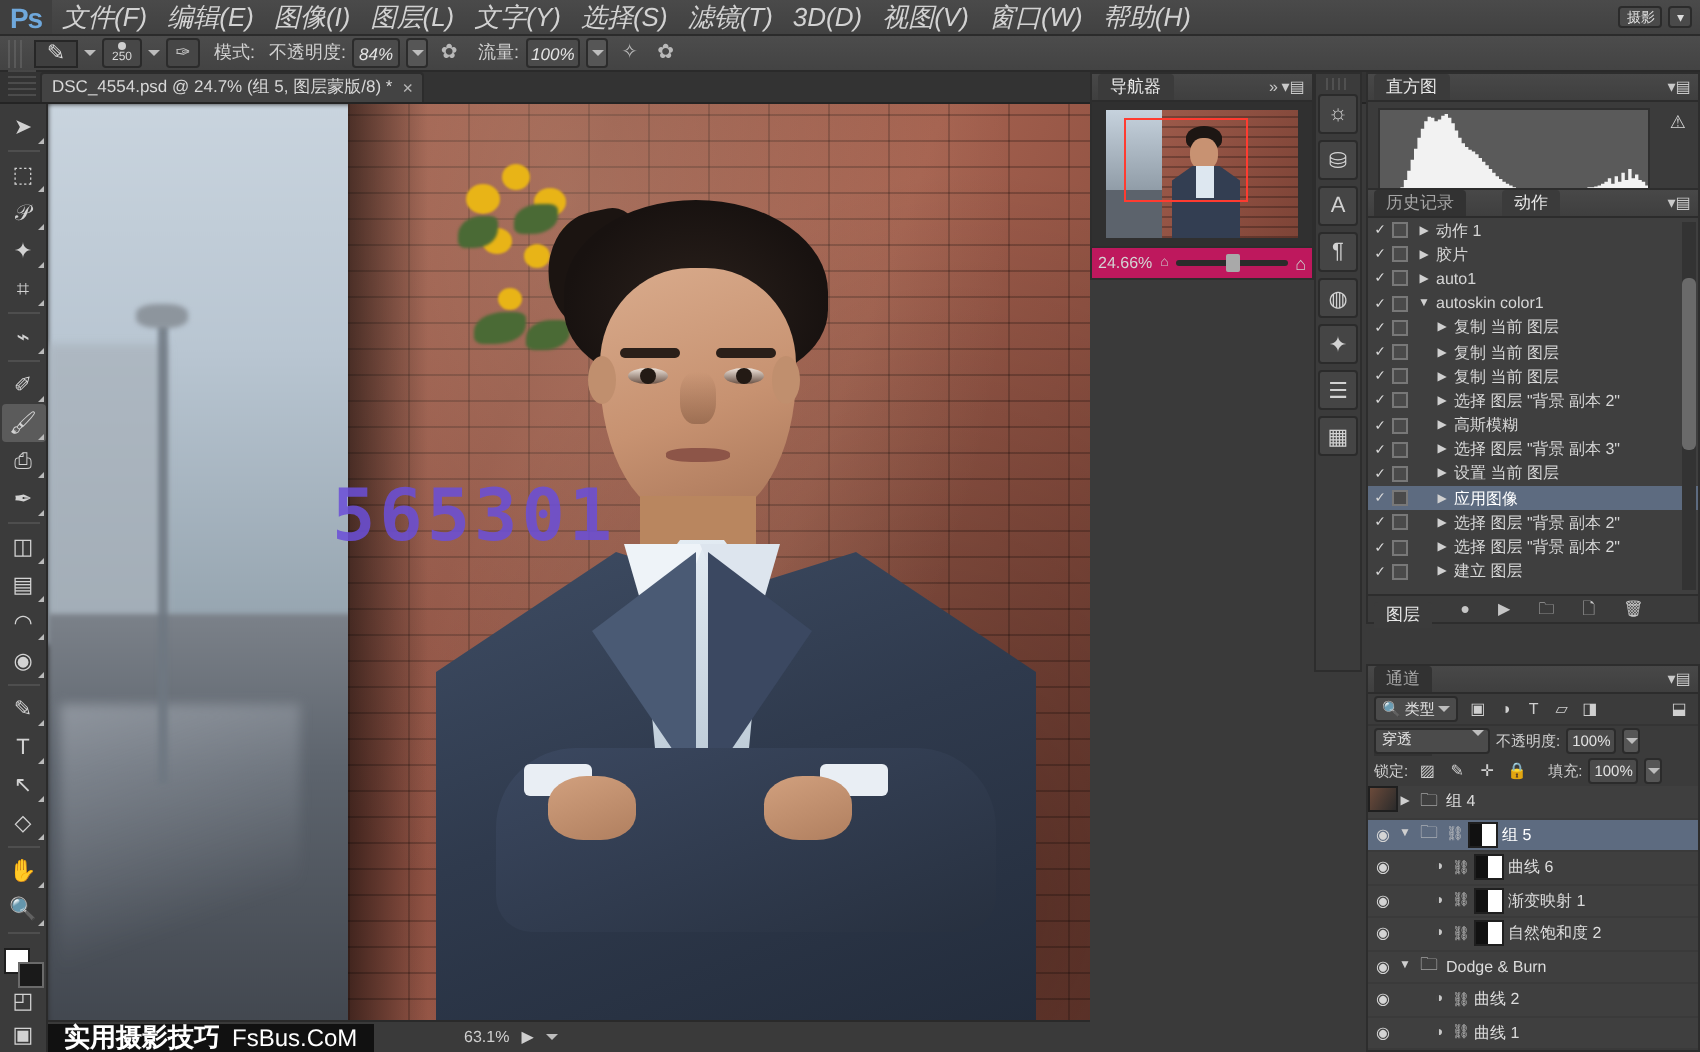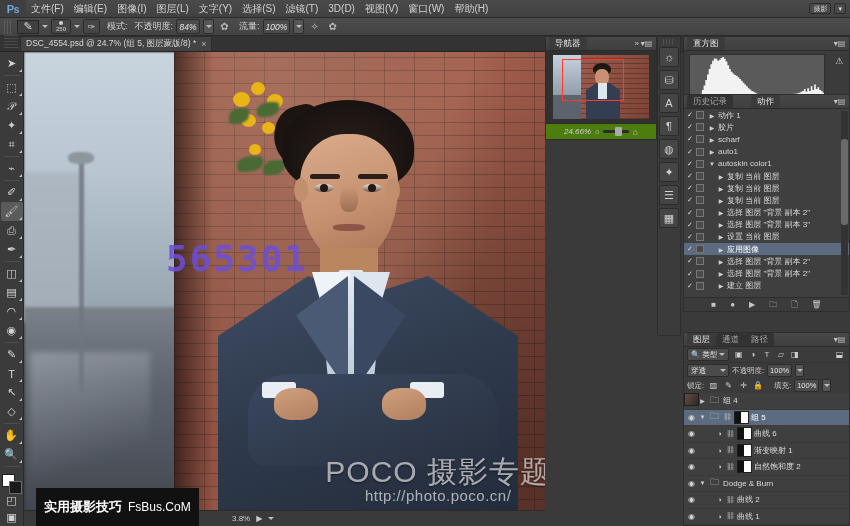--- a/index.html
+++ b/index.html
@@ -14,26 +14,26 @@
 
   
   .menubar{
     position:absolute; left:0; top:0; width:850px; height:18px;
     background:linear-gradient(#4a4a4a,#414141);
     border-bottom:1px solid #2b2b2b;
     display:flex; align-items:center;
   }
   .ps-logo{
     width:26px; height:17px; display:flex; align-items:center; justify-content:center;
-    color:#6fa8dc; font-weight:bold; font-size:11px; letter-spacing:-0.5px;
+    color:#6fa8dc; font-weight:bold; font-size:14px; letter-spacing:-0.5px;
     background:#3f3f3f;
   }
   .menu-item{
-    padding:0 5px; height:18px; line-height:18px; font-size:10px; color:#d2d2d2;
-    white-space:nowrap; cursor:default;
+    padding:0 5px; height:18px; line-height:18px; font-size:13px; color:#d2d2d2;
+    white-space:nowrap; cursor:default;font-style:italic;
   }
 
   
   .optionsbar{
     position:absolute; left:0; top:18px; width:850px; height:18px;
     background:linear-gradient(#4c4c4c,#434343);
     border-bottom:1px solid #2a2a2a;
     display:flex; align-items:center; padding-left:4px; gap:3px;
   }
   .opt-grip{ width:8px; height:14px; background:
@@ -177,21 +177,21 @@
     background:linear-gradient(160deg,#d1a07e,#b07f5f);}
   .hand.l{left:70px;} .hand.r{left:178px;}
   .cuff{position:absolute;top:282px;width:34px;height:16px;background:#e9eef4;border-radius:3px;}
   .cuff.l{left:58px;} .cuff.r{left:206px;}
   .overlay-num{
     position:absolute; left:142px; top:186px; font-size:36px; font-weight:bold;
     color:#6b4fd8; letter-spacing:2px; opacity:.86;
     font-family:"DejaVu Sans Mono","Liberation Mono",monospace;
   }
   .wm-fsbus{
-    position:absolute; left:12px; bottom:0; height:38px; background:#111111;
+    position:absolute; left:0; bottom:0; height:14px; background:#111111;
     display:flex; align-items:center; gap:6px; padding:0 8px; z-index:30;
   }
   .wm-fsbus .cn{ color:#fff; font-weight:bold; font-size:13px;}
   .wm-fsbus .en{ color:#fff; font-size:12px;}
   .wm-poco{
     position:absolute; right:-6px; bottom:22px; text-align:center; z-index:30;
     color:rgba(255,255,255,.62); pointer-events:none;
   }
   .wm-poco .big{ font-size:30px; letter-spacing:1px; line-height:30px;
     text-shadow:0 1px 2px rgba(0,0,0,.5);}
@@ -228,22 +228,22 @@
     background:repeating-linear-gradient(0deg,rgba(0,0,0,.25) 0 1px,transparent 1px 5px),
     linear-gradient(110deg,#9c5a4a,#7e4437);}
   .nav-person{position:absolute;left:33px;top:8px;width:34px;height:56px;}
   .nav-hair{position:absolute;left:7px;top:0;width:18px;height:12px;background:#1d1613;border-radius:50% 50% 40% 40%;}
   .nav-face{position:absolute;left:9px;top:6px;width:14px;height:16px;background:#c89272;border-radius:45%;}
   .nav-suit{position:absolute;left:0px;top:20px;width:34px;height:36px;background:#333e52;
     clip-path:polygon(30% 0,70% 0,100% 20%,100% 100%,0 100%,0 20%);}
   .nav-shirt{position:absolute;left:12px;top:20px;width:9px;height:16px;background:#dde7f0;}
   .nav-rect{ position:absolute; left:16px; top:8px; width:62px; height:42px;
     border:1.5px solid #ff3b30; }
-  .nav-foot{ height:16px; background:#4d7c0f; display:flex;align-items:center;gap:4px;padding:0 18px;
-    border-top:1px solid #2d2d2d;font-style:italic;}
+  .nav-foot{ height:16px; background:#be185d; display:flex;align-items:center;gap:4px;padding:0 3px;
+    border-top:1px solid #2d2d2d;}
   .zoomval{ font-size:8px;color:#d4d4d4; }
   .zoom-slider{ flex:1; height:3px; background:#2b2b2b; border-radius:2px; position:relative;}
   .zoom-knob{ position:absolute; left:45%; top:-3px; width:7px;height:9px;background:#a9a9a9;border-radius:1px;}
   .mtn{ color:#cccccc; font-size:9px; }
 
   
   .rail{
     position:absolute; left:112px; top:0; width:24px; background:#3b3b3b;
     border:1px solid #2d2d2d; display:flex; flex-direction:column; align-items:center; padding-top:2px;
   }
@@ -275,22 +275,22 @@
 
   
   .lay-panel{ position:absolute; left:138px; top:296px; width:167px; }
   .lay-filter{ height:16px; background:#3b3b3b; display:flex;align-items:center;gap:3px;padding:0 3px;
     border-bottom:1px solid #343434;}
   .pill{ height:13px; background:#4b4b4b;border:1px solid #2b2b2b;border-radius:2px;
     display:flex;align-items:center;gap:2px;padding:0 3px;font-size:7.5px;color:#e0e0e0;}
   .fico{ width:13px;height:13px;display:flex;align-items:center;justify-content:center;
     color:#cfcfcf;font-size:8px;}
   .lay-row2{ height:15px; background:#3b3b3b; display:flex;align-items:center;gap:3px;padding:0 3px;}
-  .lay-mode{ width:42px;height:13px;background:#4b4b4b;border:1px solid #2b2b2b;border-radius:2px;
-    display:flex;align-items:center;justify-content:space-between;padding:0 2px 0 3px;font-size:7.5px;color:#e2e2e2;}
+  .lay-mode{ width:58px;height:13px;background:#4b4b4b;border:1px solid #2b2b2b;border-radius:2px;
+    display:flex;align-items:flex-start;justify-content:space-between;padding:0 2px 0 3px;font-size:7.5px;color:#e2e2e2;}
   .lay-num{ height:13px;background:#4b4b4b;border:1px solid #2b2b2b;border-radius:2px;
     display:flex;align-items:center;justify-content:center;font-size:7.5px;color:#e2e2e2;padding:0 2px;min-width:22px;}
   .lay-lbl{ font-size:7.5px;color:#d0d0d0;white-space:nowrap;}
   .lay-list{ height:132px; background:#3f3f3f; overflow:hidden; position:relative;}
   .lrow{ height:16.5px; display:flex; align-items:center; gap:2px; font-size:8px; color:#dcdcdc;
     padding-left:2px; border-bottom:1px solid #3a3a3a; white-space:nowrap;}
   .lrow.sel{ background:#5d6b80; color:#ffffff;}
   .eye-ico{ width:11px;text-align:center;color:#d4d4d4;font-size:8px;}
   .twist{ width:7px;text-align:center;color:#cfcfcf;font-size:6px;}
   .folder-ico{ width:13px;text-align:center;color:#cacaca;font-size:9px;}
@@ -451,28 +451,24 @@
         <div class="arms"></div>
         <div class="cuff l"></div>
           <div class="cuff r"></div>
         <div class="hand l"></div>
           <div class="hand r"></div>
       </div>
     </div>
 
     <div class="overlay-num">565301</div>
 
-    <div class="wm-poco">
-      <div class="big">POCO 摄影专题</div>
-      <div class="url">http://photo.poco.cn/</div>
-    </div>
 
     <div class="status-bar">
       <span style="width:200px"></span>
-      <span>3.8%</span>
+      <span>63.1%</span>
       <span>▶</span>
       <span class="tiny-caret"></span>
     </div>
 
     <div class="wm-fsbus">
       <span class="cn">实用摄影技巧</span>
       <span class="en">FsBus.CoM</span>
     </div>
   </div>
 
@@ -565,27 +561,20 @@
               <span class="sqr"></span>
               <span style="width: 0px;"></span>
               <span class="arw">▶</span>
               <span>胶片</span>
             </div>
             <div class="act-row">
               <span class="chk">✓</span>
               <span class="sqr"></span>
               <span style="width: 0px;"></span>
               <span class="arw">▶</span>
-              <span>scharf</span>
-            </div>
-            <div class="act-row">
-              <span class="chk">✓</span>
-              <span class="sqr"></span>
-              <span style="width: 0px;"></span>
-              <span class="arw">▶</span>
               <span>auto1</span>
             </div>
             <div class="act-row">
               <span class="chk">✓</span>
               <span class="sqr"></span>
               <span style="width: 0px;"></span>
               <span class="arw">▼</span>
               <span>autoskin color1</span>
             </div>
             <div class="act-row">
@@ -608,20 +597,27 @@
               <span style="width: 9px;"></span>
               <span class="arw">▶</span>
               <span>复制 当前 图层</span>
             </div>
             <div class="act-row">
               <span class="chk">✓</span>
               <span class="sqr"></span>
               <span style="width: 9px;"></span>
               <span class="arw">▶</span>
               <span>选择 图层 "背景 副本 2"</span>
+            </div>
+            <div class="act-row">
+              <span class="chk">✓</span>
+              <span class="sqr"></span>
+              <span style="width: 9px;"></span>
+              <span class="arw">▶</span>
+              <span>高斯模糊</span>
             </div>
             <div class="act-row">
               <span class="chk">✓</span>
               <span class="sqr"></span>
               <span style="width: 9px;"></span>
               <span class="arw">▶</span>
               <span>选择 图层 "背景 副本 3"</span>
             </div>
             <div class="act-row">
               <span class="chk">✓</span>
@@ -667,21 +663,21 @@
           <span>●</span>
           <span>▶</span>
           <span>🗀</span>
           <span>🗋</span>
           <span>🗑</span>
         </div>
     </div>
 
     <div class="panel lay-panel">
       <div class="panel-head">
-        <div id="lay-tabs" style="display:flex;gap:0;">
+        <div id="lay-tabs" style="display:flex;gap:19px;flex-direction:column;">
             <div class="ptab active">图层</div>
             <div class="ptab inactive">通道</div>
             <div class="ptab inactive">路径</div>
           </div>
         <div class="phead-right">
             <span class="menu-dots">▾▤</span>
           </div>
       </div>
       <div class="lay-filter">
         <div class="pill">

